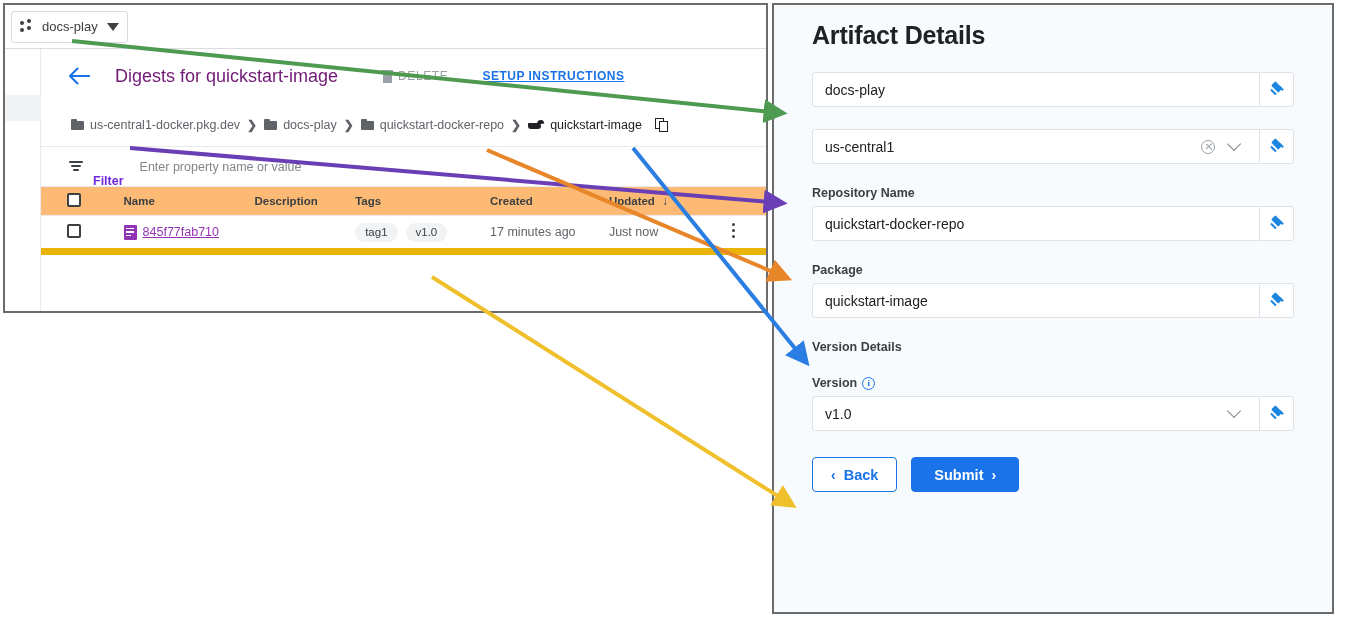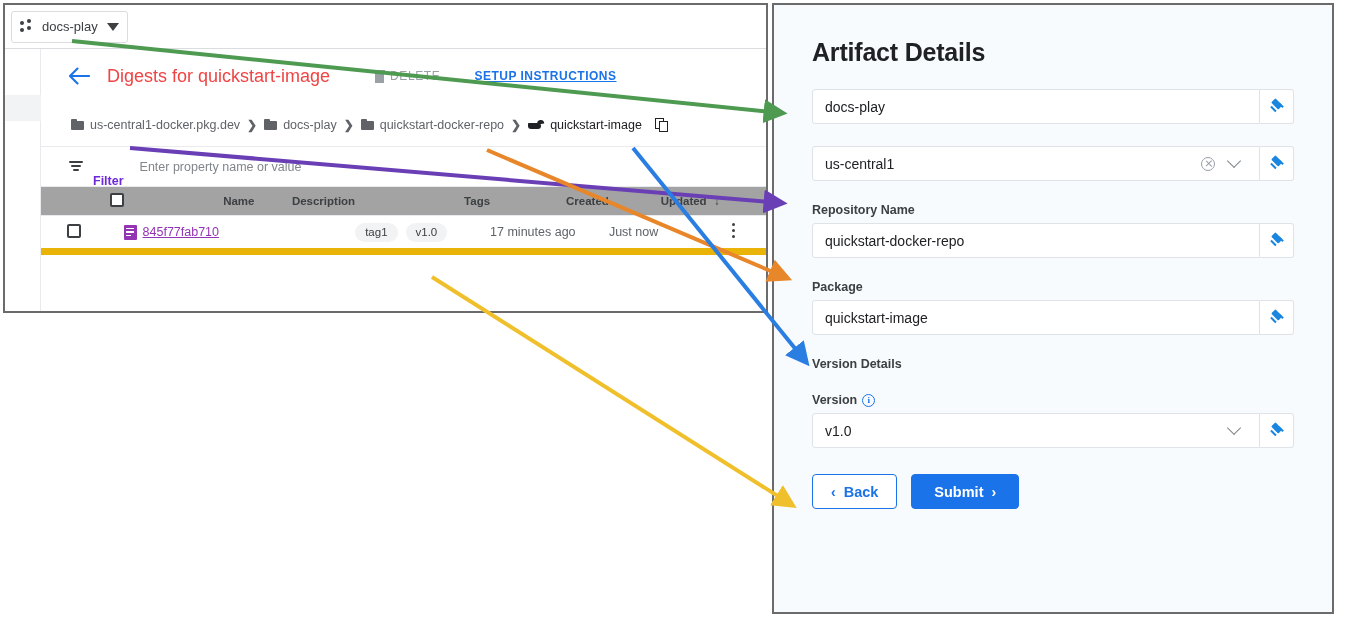--- a/index.html
+++ b/index.html
@@ -57,21 +57,21 @@
     background:#fff;box-sizing:border-box;
   }
 
   .page-head{height:54px;display:flex;align-items:center;padding-left:26px;box-sizing:border-box;}
   .back-arrow{
     width:24px;height:24px;flex:0 0 auto;display:flex;align-items:center;justify-content:center;
     color:#1a73e8;
   }
   .back-arrow svg{display:block;}
   .page-title{
-    font-size:18px;color:#ef4444;margin-left:16px;white-space:nowrap;font-weight:400;
+    font-size:18px;color:#701a75;margin-left:24px;white-space:nowrap;font-weight:400;
   }
   .head-actions{display:flex;align-items:center;margin-left:44px;gap:34px;}
   .action-delete{
     display:flex;align-items:center;gap:5px;font-size:12px;letter-spacing:.6px;
     color:#9aa0a6;font-weight:500;
   }
   .trash-icon{width:11px;height:13px;position:relative;flex:0 0 auto;}
   .trash-icon .lid{position:absolute;top:0;left:0;width:11px;height:2px;background:#9aa0a6;}
   .trash-icon .can{position:absolute;top:2px;left:1px;width:9px;height:11px;background:#9aa0a6;}
   .action-setup{
@@ -103,22 +103,22 @@
   .filter-icon{width:14px;height:11px;position:relative;flex:0 0 auto;}
   .filter-icon i{position:absolute;left:0;height:2px;background:#3c4043;border-radius:1px;}
   .filter-icon i:nth-child(1){top:0;width:14px;}
   .filter-icon i:nth-child(2){top:4px;width:10px;left:2px;}
   .filter-icon i:nth-child(3){top:8px;width:6px;left:4px;}
   .filter-label{font-size:12.5px;color:#6d28d9;font-weight:700;margin-top:28px;}
   .filter-placeholder{font-size:12.5px;color:#80868b;margin-left:6px;}
 
   table.digests{width:100%;border-collapse:collapse;table-layout:fixed;}
   table.digests thead th{
-    background:#a3a3a3;height:28px;font-size:11.5px;color:#3c4043;font-weight:700;
-    text-align:right;padding:0;border-bottom:1px solid #e8eaed;
+    background:#fdba74;height:28px;font-size:11.5px;color:#3c4043;font-weight:700;
+    text-align:left;padding:0;border-bottom:1px solid #e8eaed;
   }
   table.digests tbody td{
     height:32px;font-size:12.5px;color:#5f6368;padding:0;border-bottom:7px solid #eab308;
     vertical-align:middle;
   }
   .col-check{width:56px;padding-left:26px!important;}
   .col-name{width:130px;}
   .col-desc{width:100px;}
   .col-tags{width:134px;}
   .col-created{width:118px;}
@@ -154,21 +154,21 @@
   .kebab i:nth-child(2){top:6px;}
   .kebab i:nth-child(3){top:12px;}
 
   
   .form-panel{
     position:absolute;left:772px;top:3px;width:562px;height:611px;
     background:#f8fbfd;border:2px solid #6b6b6b;box-sizing:border-box;
     padding:0 38px;
   }
   .form-title{
-    font-size:25px;font-weight:700;color:#202124;margin:33px 0 0 0;letter-spacing:-.2px;
+    font-size:25px;font-weight:700;color:#202124;margin:16px 0 0 0;letter-spacing:-.2px;
   }
   .field-group{margin-top:22px;}
   .field-label{
     font-size:12.5px;font-weight:700;color:#3c4043;margin-bottom:6px;
     display:flex;align-items:center;gap:5px;
   }
   .info-icon{
     width:13px;height:13px;border:1.4px solid #1a73e8;border-radius:50%;
     color:#1a73e8;font-size:9px;line-height:11px;text-align:center;font-weight:700;
     box-sizing:border-box;font-family:"Liberation Serif",serif;

